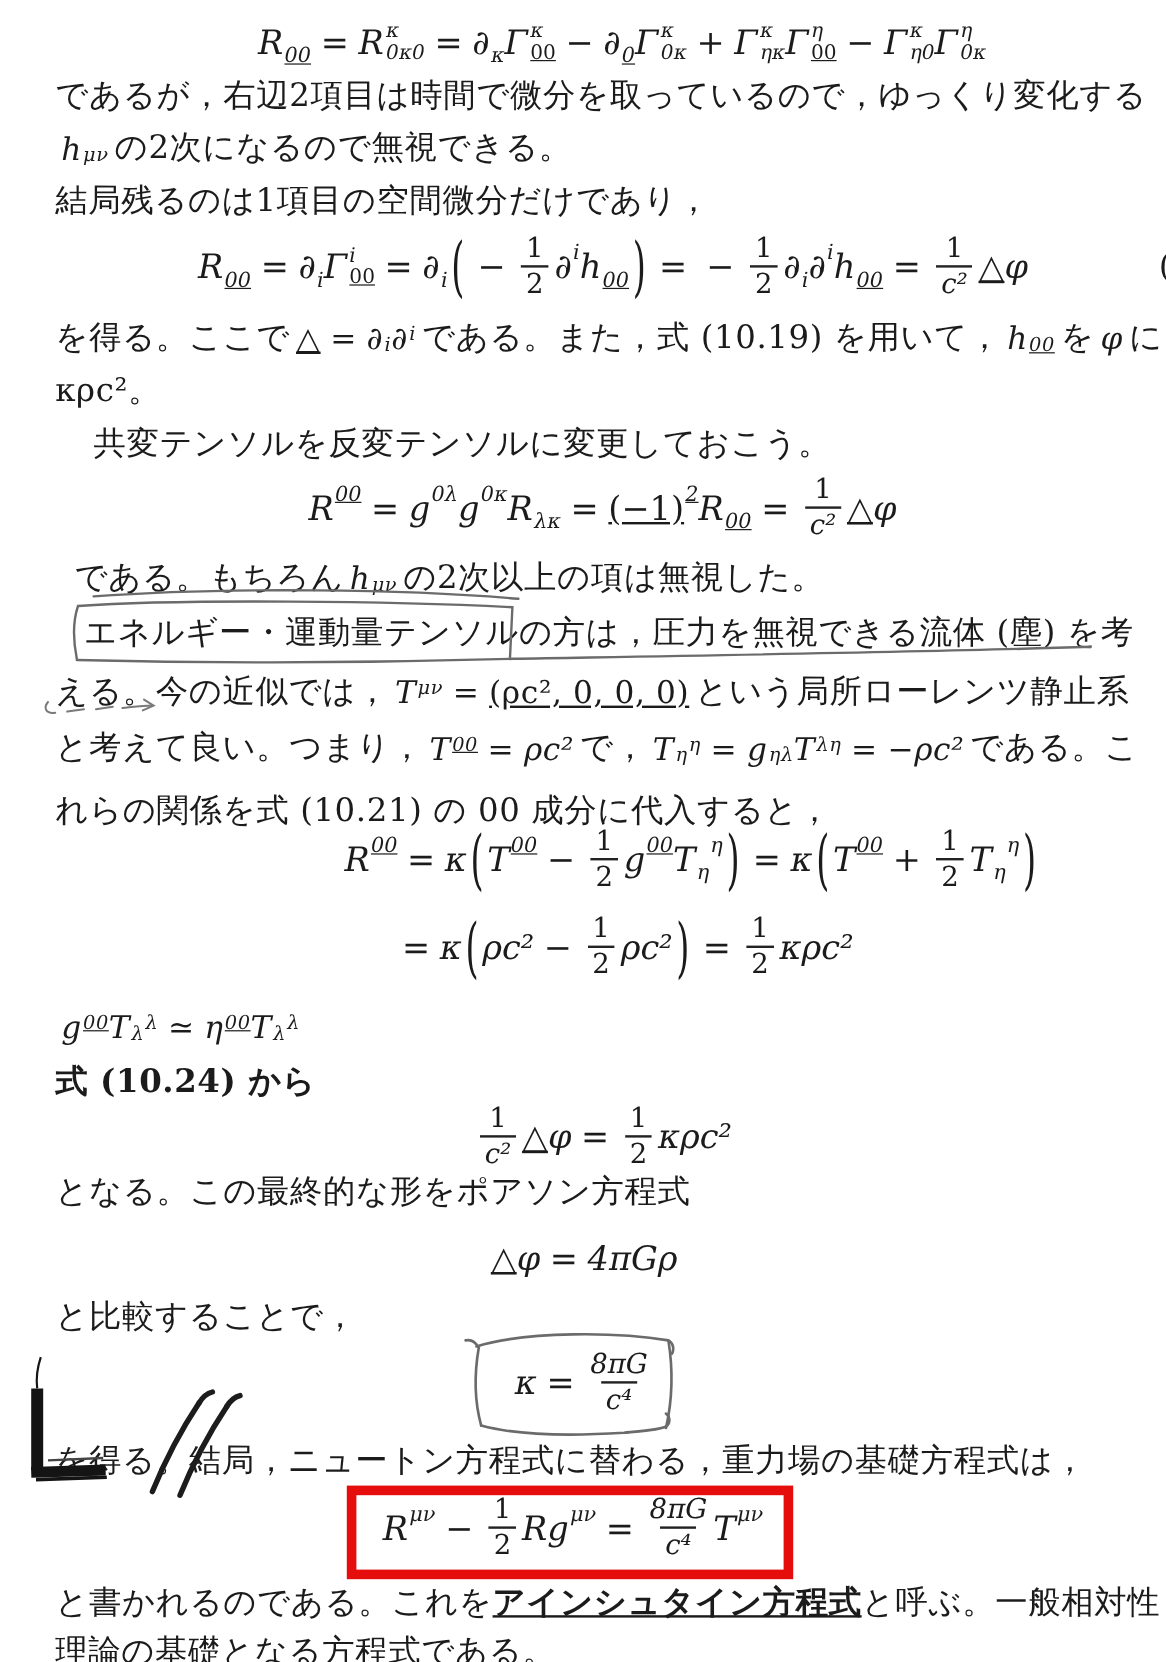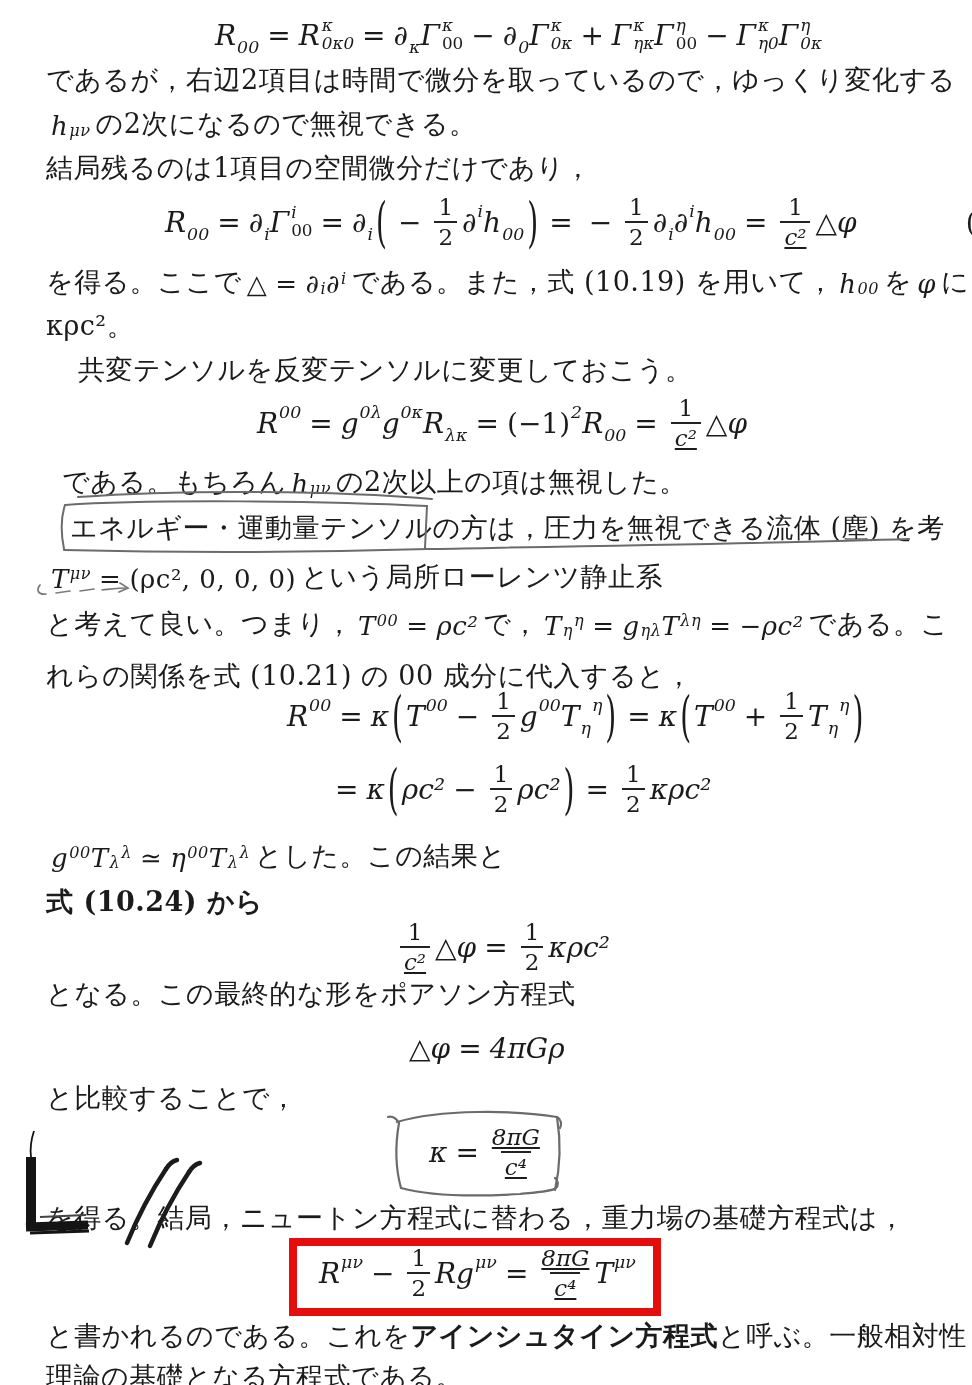--- a/index.html
+++ b/index.html
@@ -6,36 +6,36 @@
   .page{
     position:relative;width:972px;height:1385px;margin:0 auto;
     background:#ffffff;color:#1b1b1b;overflow:hidden;
     font-family:"DejaVu Serif","Liberation Serif",serif;
   }
   
   .tline{
     position:absolute;white-space:nowrap;font-size:27px;line-height:40px;
     letter-spacing:0.5px;
   }
-  .tline .b{font-weight:bold;}
+  .tline .b{font-weight:bold;text-decoration:underline;}
   
   .math{display:inline-flex;align-items:center;margin:0 5px;vertical-align:middle;}
   .tline .math{font-size:26px;}
   .tok{display:inline-flex;align-items:center;}
   .v{font-style:italic;}
-  .rm{font-style:normal;}
+  .rm{font-style:normal;text-decoration:underline;}
   .op{font-style:normal;margin:0 8px;}
   .sb{font-size:0.62em;font-style:italic;align-self:flex-end;transform:translateY(0.28em);margin-left:1px;}
   .sp{font-size:0.62em;font-style:italic;align-self:flex-start;transform:translateY(-0.28em);margin-left:1px;}
   .ss{display:inline-flex;flex-direction:column;align-items:flex-start;font-size:0.60em;
       line-height:1.05;font-style:italic;margin-left:2px;}
   .frac{display:inline-flex;flex-direction:column;align-items:center;font-style:normal;
         font-size:0.82em;line-height:1.22;margin:0 5px;text-align:center;}
   .frac .den{border-top:2px solid #222;padding:0 4px;}
-  .frac .it{font-style:italic;text-decoration:underline;}
+  .frac .it{font-style:italic;}
   .big{font-style:normal;display:inline-block;transform:scaleY(1.95);margin:0 3px;}
   
   .eqrow{position:absolute;left:0;width:972px;display:flex;align-items:center;
          white-space:nowrap;font-size:28px;}
   .eqnum{position:absolute;right:68px;top:50%;transform:translateY(-50%);
          font-size:27px;font-style:normal;}
   
   .overlay{position:absolute;left:0;top:0;pointer-events:none;}
   .redbox{position:absolute;left:289px;top:1238px;width:356px;height:62px;
           border:8px solid #e60d0d;}
@@ -79,21 +79,21 @@
         </span><span>に</span></div>
       <div class="tline" style="top: 306px; left: 46px;"><span>κρc²。</span></div>
       <div class="tline" style="top: 350px; left: 78px;"><span>共変テンソルを反変テンソルに変更しておこう。</span></div>
       <div class="tline" style="top: 462px; left: 62px;"><span>である。もちろん</span><span class="math">
           <span class="tok">
             <span class="v">h</span>
             <span class="sb">μν</span>
           </span>
         </span><span>の2次以上の項は無視した。</span></div>
       <div class="tline" style="top: 508px; left: 70px;"><span>エネルギー・運動量テンソル</span><span>の方は，圧力を無視できる流体 (塵) を考</span></div>
-      <div class="tline" style="top: 557px; left: 46px;"><span class="math">
+      <div class="tline" style="top: 557px; left: 46px;"><span>える。今の近似では，</span><span class="math">
           <span class="tok">
             <span class="v">T</span>
             <span class="sp">μν</span>
           </span>
           <span class="op">=</span>
           <span class="tok">
             <span class="v rm">(ρc², 0, 0, 0)</span>
           </span>
         </span><span>という局所ローレンツ静止系</span></div>
       <div class="tline" style="top: 604px; left: 46px;"><span>と考えて良い。つまり，</span><span class="math">
@@ -139,21 +139,21 @@
           <span class="op">≃</span>
           <span class="tok">
             <span class="v">η</span>
             <span class="sp rm">00</span>
           </span>
           <span class="tok">
             <span class="v">T</span>
             <span class="sb">λ</span>
             <span class="sp">λ</span>
           </span>
-        </span><span>とした。この結果と</span></div>
+        </span></div>
       <div class="tline" style="top: 882px; left: 46px; font-weight: bold;"><span>式 (10.24) から</span></div>
       <div class="tline" style="top: 974px; left: 46px;"><span>となる。この最終的な形をポアソン方程式</span></div>
       <div class="tline" style="top: 1078px; left: 46px;"><span>と比較することで，</span></div>
       <div class="tline" style="top: 1198px; left: 46px;"><span>を得る。結局，ニュートン方程式に替わる，重力場の基礎方程式は，</span></div>
       <div class="tline" style="top: 1316px; left: 46px;"><span>と書かれるのである。これを</span><span class="b">アインシュタイン方程式</span><span>と呼ぶ。一般相対性</span></div>
       <div class="tline" style="top: 1357px; left: 46px;"><span>理論の基礎となる方程式である。</span></div>
     </div>
 
   <div>
       <div class="eqrow" style="top: 6px; height: 58px; padding-left: 210px;">

